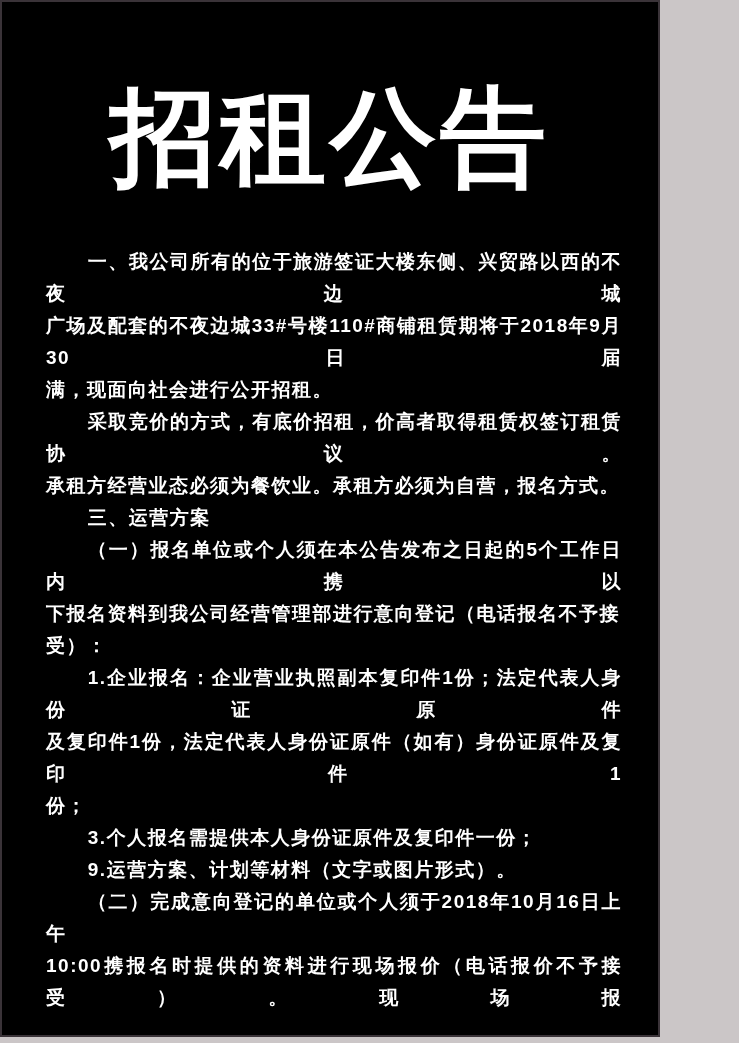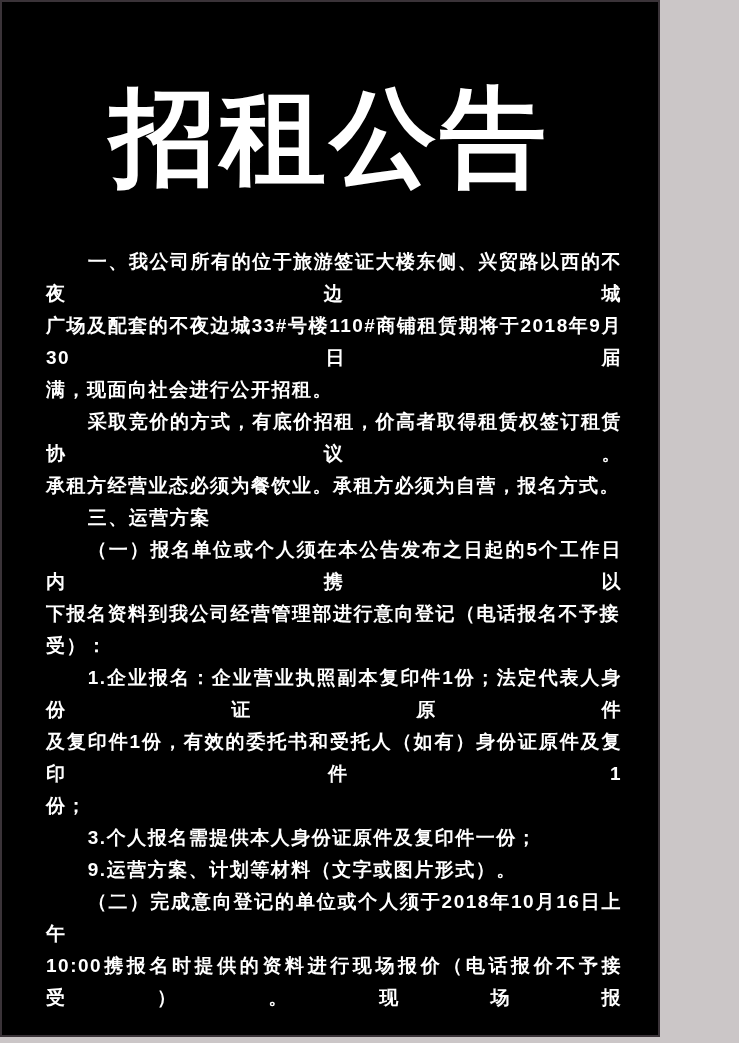--- a/index.html
+++ b/index.html
@@ -66,21 +66,21 @@
   <div class="body-text">
     <p class="ln indent just">一、我公司所有的位于旅游签证大楼东侧、兴贸路以西的不夜边城</p>
     <p class="ln just">广场及配套的不夜边城33#号楼110#商铺租赁期将于2018年9月30日届</p>
     <p class="ln">满，现面向社会进行公开招租。</p>
     <p class="ln indent just">采取竞价的方式，有底价招租，价高者取得租赁权签订租赁协议。</p>
     <p class="ln">承租方经营业态必须为餐饮业。承租方必须为自营，报名方式。</p>
     <p class="ln indent">三、运营方案</p>
     <p class="ln indent just">（一）报名单位或个人须在本公告发布之日起的5个工作日内携以</p>
     <p class="ln wrapln">下报名资料到我公司经营管理部进行意向登记（电话报名不予接受）：</p>
     <p class="ln indent just">1.企业报名：企业营业执照副本复印件1份；法定代表人身份证原件</p>
-    <p class="ln just">及复印件1份，有效的委托书和受托人（如有）身份证原件及复印件1</p>
+    <p class="ln just">及复印件1份，法定代表人身份证原件（如有）身份证原件及复印件1</p>
     <p class="ln">份；</p>
     <p class="ln indent">3.个人报名需提供本人身份证原件及复印件一份；</p>
     <p class="ln indent">9.运营方案、计划等材料（文字或图片形式）。</p>
     <p class="ln indent just">（二）完成意向登记的单位或个人须于2018年10月16日上午</p>
     <p class="ln just">10:00携报名时提供的资料进行现场报价（电话报价不予接受）。现场报</p>
 
   </div>
 
 </div>
 

